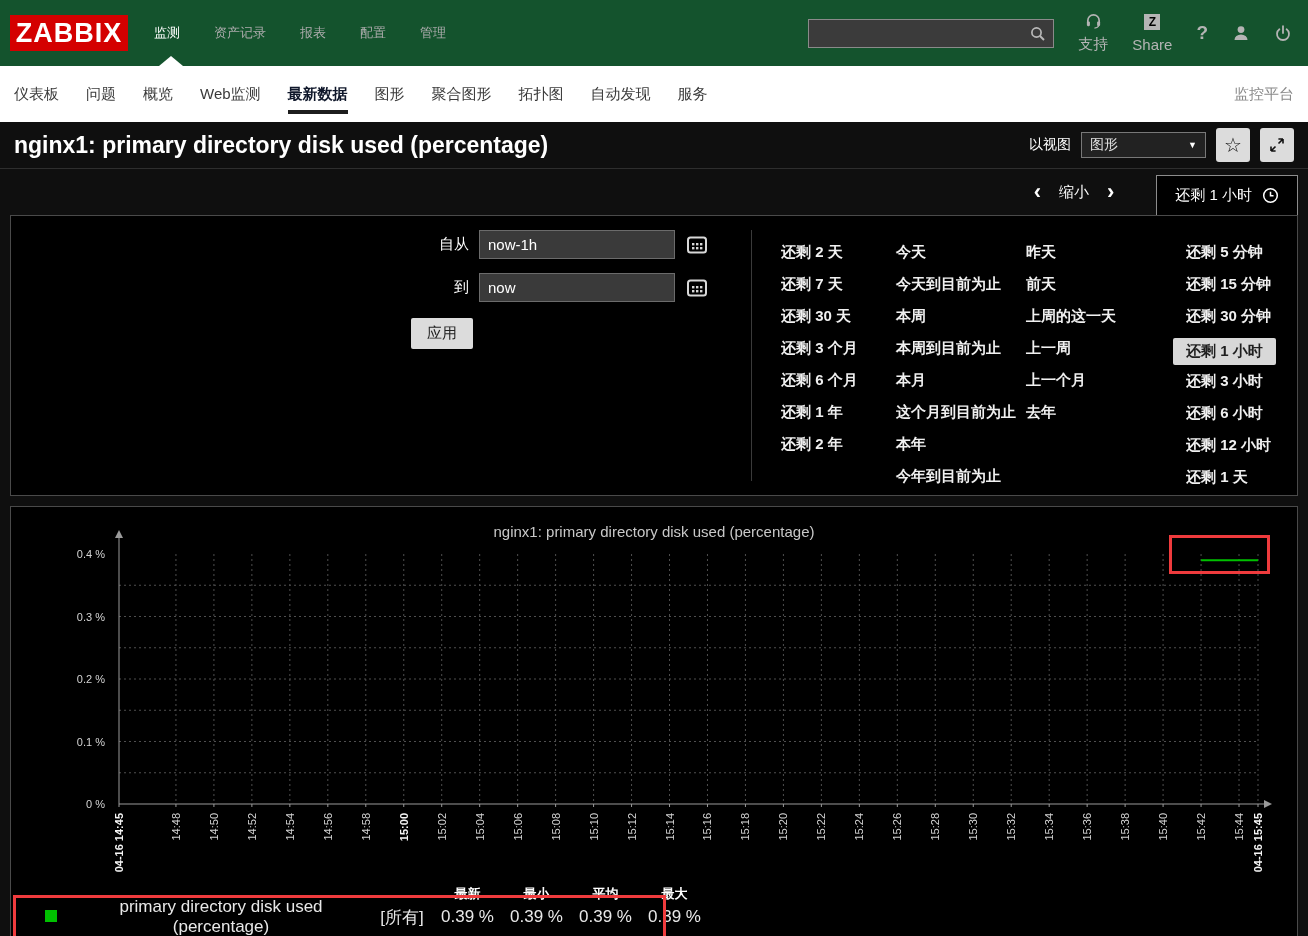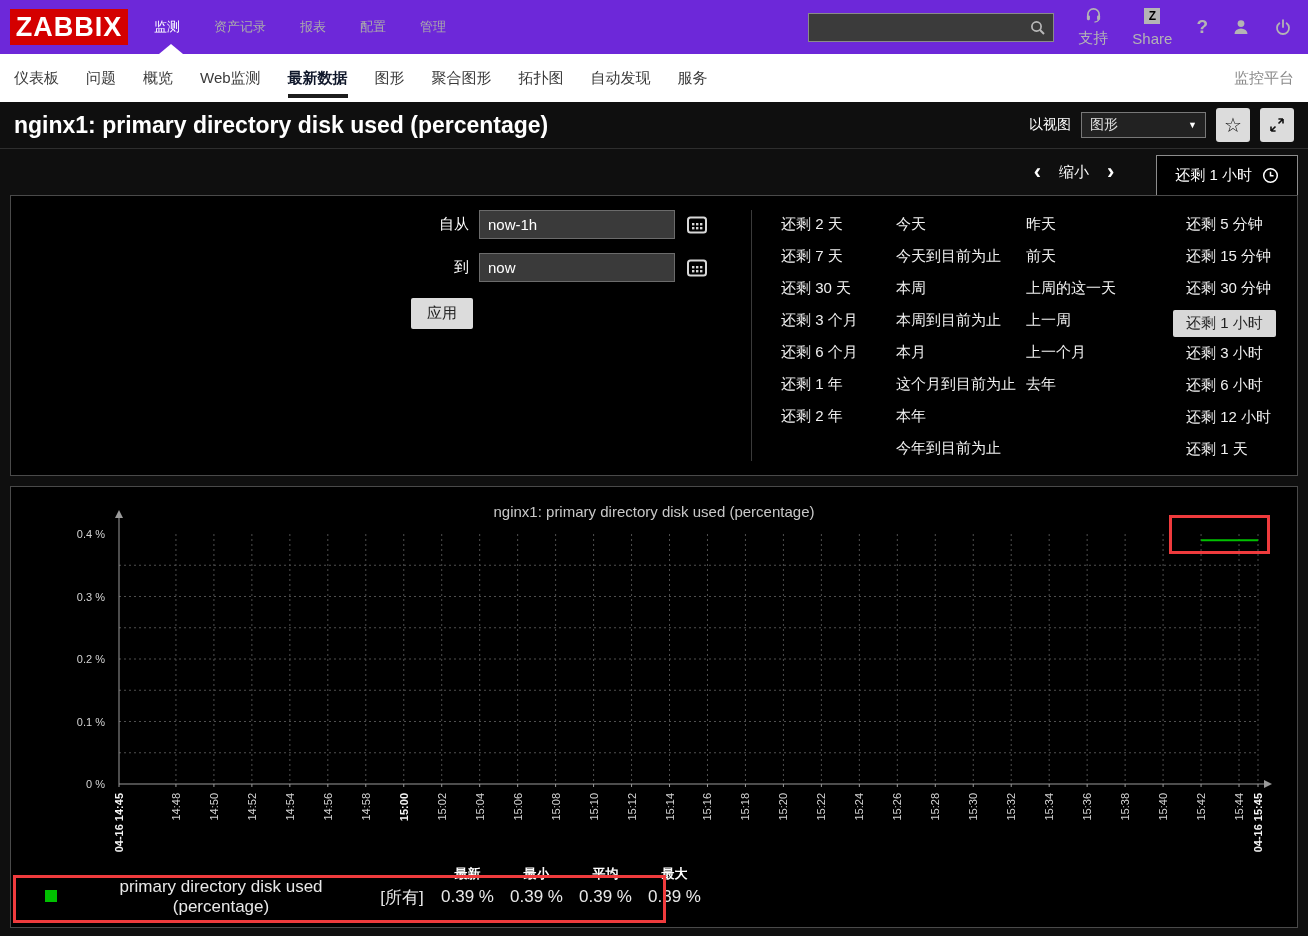--- a/index.html
+++ b/index.html
@@ -3,39 +3,39 @@
 <meta charset="utf-8">
 <style>
   * { box-sizing: border-box; }
   html,body { margin:0; padding:0; }
   body {
     width:1308px; height:936px; overflow:hidden;
     background:#0f0f0f;
     font-family:"Liberation Sans","DejaVu Sans",sans-serif;
   }
   
-  .topbar { height:54px; background:#6d28d9; display:flex; align-items:center; position:relative;justify-content:center; }
+  .topbar { height:66px; background:#14532d; display:flex; align-items:center; position:relative;justify-content:center; }
   .logo { width:118px; height:36px; margin-left:10px; background:#d40000; color:#fff;
           font-size:27px; font-weight:bold; letter-spacing:1px; display:flex; align-items:center; justify-content:center; }
   .main-menu { display:flex; gap:34px; margin-left:26px; }
   .menu-item { color:#ababab; font-size:13px; cursor:pointer; white-space:nowrap; }
   .menu-item.active { color:#fff; }
   .menu-pointer { position:absolute; bottom:0; left:159px; width:0; height:0;
                   border-left:12px solid transparent; border-right:12px solid transparent; border-bottom:10px solid #fff; }
   .top-right { margin-left:auto; margin-right:16px; display:flex; align-items:center; gap:24px; color:#b4b4b4; font-size:15px; }
   .searchbox { width:246px; height:29px; background:#3b3b3b; border:1px solid #8a8a8a; position:relative; }
   .searchbox input { width:100%; height:100%; background:transparent; border:none; outline:none; color:#fff;
                      padding:0 30px 0 8px; font-size:14px; font-family:inherit; }
   .searchbox svg { position:absolute; right:6px; top:5px; }
   .top-link { display:flex; align-items:center; gap:6px; cursor:pointer; white-space:nowrap;flex-direction:column; }
   .zbadge { width:16px; height:16px; background:#b5b5b5; color:#000; font-weight:bold; font-size:12px;
             display:inline-flex; align-items:center; justify-content:center; }
   .help-link { font-size:19px; font-weight:bold; }
   
-  .subnav { height:48px; background:#fff; display:flex; align-items:center; padding:0 14px; gap:27px; }
+  .subnav { height:56px; background:#fff; display:flex; align-items:center; padding:0 14px; gap:27px; }
   .sub-item { color:#3a3a3a; font-size:15px; height:40px; display:flex; align-items:center; cursor:pointer;
               border-bottom:4px solid transparent; padding-top:4px; white-space:nowrap; }
   .sub-item.active { font-weight:bold; color:#0f172a; border-bottom-color:#1d1d1d; }
   .platform { margin-left:auto; color:#8a8a8a; font-size:15px; }
   
   .title-row { height:47px; padding:0 14px; display:flex; align-items:center; justify-content:space-between;
                border-bottom:1px solid #2e2e2e; }
   .title-row h1 { margin:0; color:#fff; font-size:23px; font-weight:bold; }
   .view-controls { display:flex; align-items:center; gap:10px; }
   .view-label { color:#fff; font-size:14px; }
@@ -57,22 +57,22 @@
   .frow { display:flex; align-items:center; margin-bottom:14px; }
   .frow label { width:58px; text-align:right; margin-right:10px; color:#fff; font-size:15px; }
   .frow input { width:196px; height:29px; background:#3a3a3a; border:1px solid #6b6b6b; color:#fff;
                 font-size:15px; padding:0 8px; font-family:inherit; }
   .cal-btn { width:28px; height:28px; margin-left:8px; background:transparent; border:none; cursor:pointer;
              display:flex; align-items:center; justify-content:center; padding:0; }
   .apply-row { justify-content:flex-start; margin-top:16px; padding-right:2px; }
   .apply { background:#dcdcdc; color:#222; border:none; border-radius:2px; font-size:15px; padding:6px 16px;
            cursor:pointer; font-family:inherit; }
   .vdivider { position:absolute; left:740px; top:14px; bottom:14px; width:1px; background:#3a3a3a; }
-  .quick-cols { position:absolute; left:770px; top:18px; right:10px; display:grid;
-                grid-template-columns:115px 130px 160px auto; }
+  .quick-cols { position:absolute; left:770px; top:26px; right:10px; display:grid;
+                grid-template-columns:115px 130px 160px auto;font-weight:bold; }
   .qlink { color:#f0f0f0; font-size:15px; height:21px; margin-bottom:11px; display:flex; align-items:center;
            cursor:pointer; white-space:nowrap; align-self:start; justify-self:start; }
   .qlink.selected { background:#d8d8d8; color:#1f1f1f; padding:4px 13px; margin-left:-13px; height:auto;
                     border-radius:2px; margin-bottom:6px; }
   
   .graph-panel { margin:10px 10px 6px; height:442px; background:#000; border:1px solid #4a4a4a; position:relative; }
   .graph-title { position:absolute; top:16px; left:0; right:0; text-align:center; color:#c8c8c8; font-size:15px; }
   .chart { position:absolute; inset:0; }
   .legend { position:absolute; left:34px; top:378px; display:grid;
             grid-template-columns:26px 300px 62px 69px 69px 69px 69px; grid-template-rows:20px 24px; }

